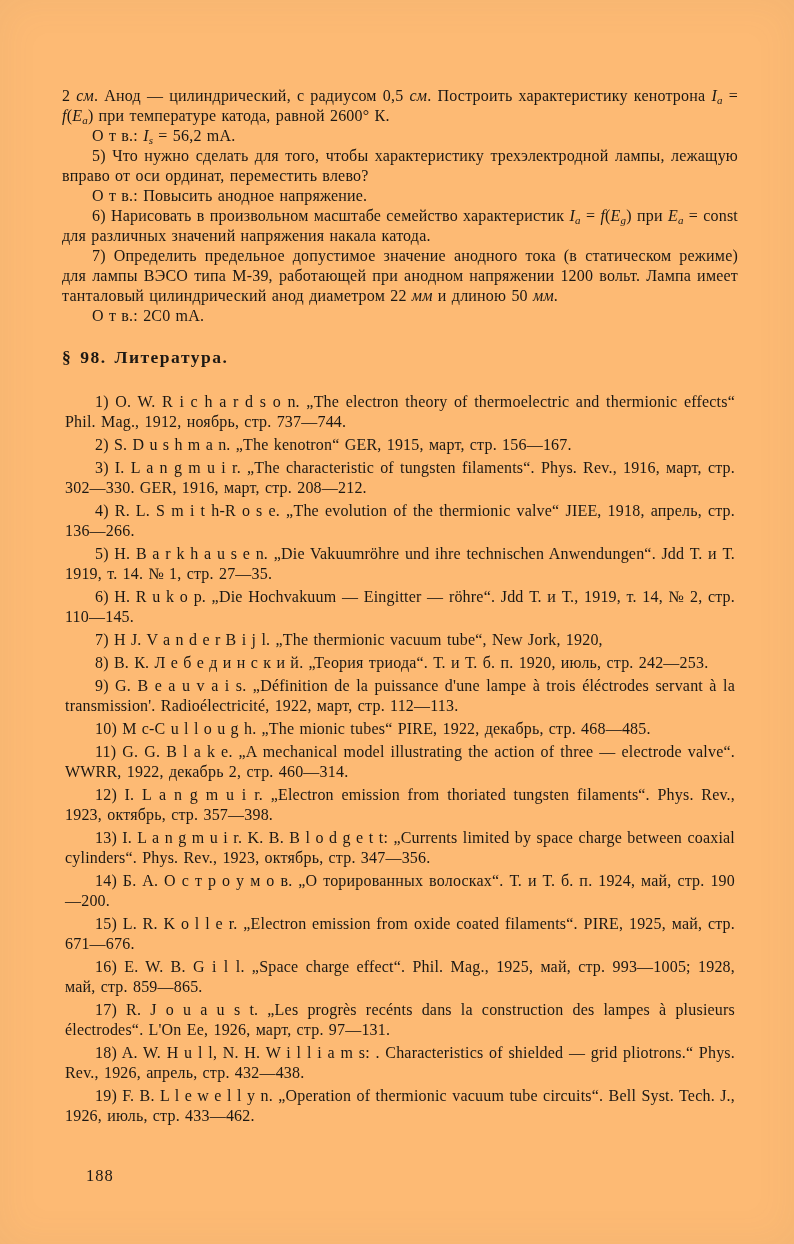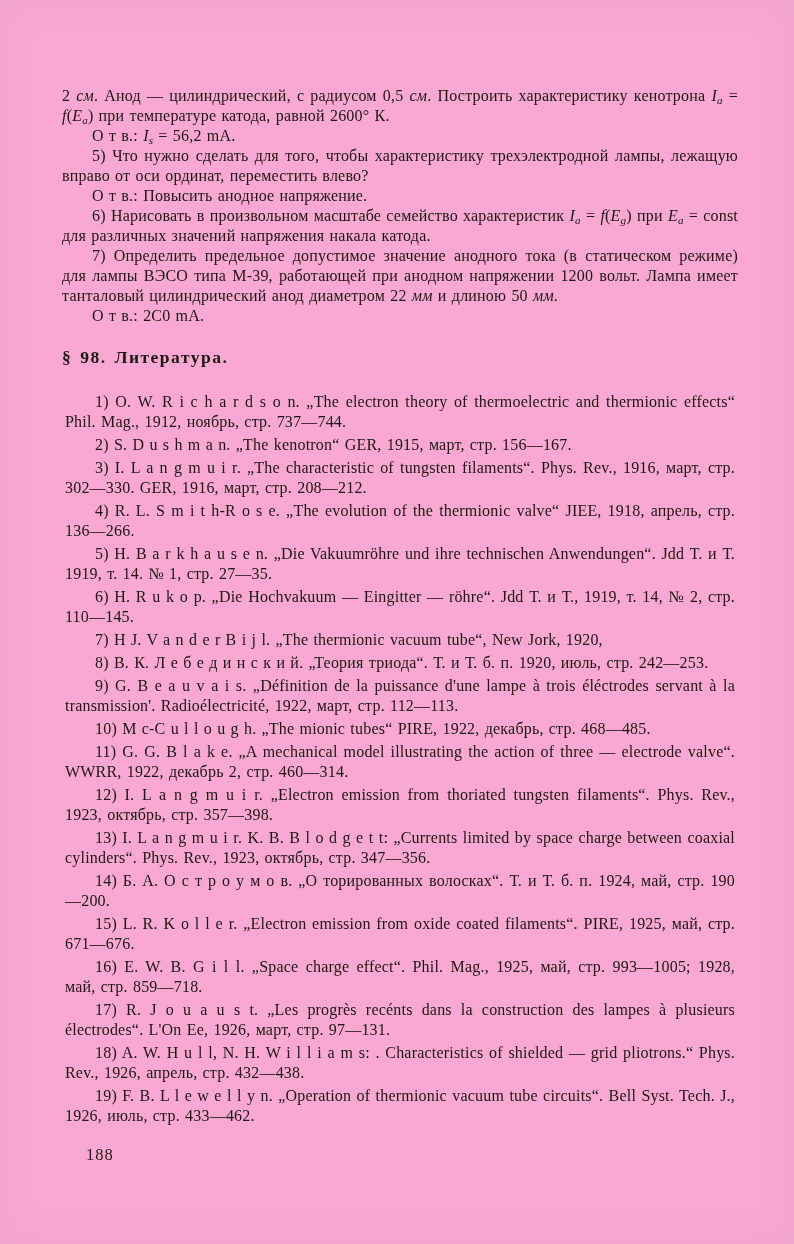--- a/index.html
+++ b/index.html
@@ -5,21 +5,21 @@
   html, body {
     margin: 0;
     padding: 0;
     background: #eceae3;
   }
   .page {
     position: relative;
     width: 794px;
     height: 1244px;
     margin: 0 auto;
-    background: #f9a8d4;
+    background: #fdba74;
     color: #1c1813;
     font-family: "Liberation Serif", "DejaVu Serif", serif;
     overflow: hidden;
     box-shadow: inset 0 0 40px rgba(120,110,90,0.08);
   }
   .content {
     position: absolute;
     left: 62px;
     top: 86px;
     width: 676px;
@@ -49,21 +49,21 @@
     line-height: 22px;
     font-weight: bold;
     text-align: left;
     letter-spacing: 1.5px;
     word-spacing: 2px;
   }
   .references .para {
     margin: 3px;
   }
   .page-number {
-    margin: 19px 0 0 24px;
+    margin: 40px 0 0 24px;
     font-size: 16.5px;
     line-height: 20px;
     text-align: left;
     letter-spacing: 1px;
   }
 </style>
 </head>
 <body>
 
 <div class="page">
@@ -90,21 +90,21 @@
         <p class="para ind">6) H. R u k o p.  „Die Hochvakuum — Eingitter — röhre“.  Jdd Т. и Т.,  1919, т. 14, № 2, стр. 110—145.</p>
         <p class="para ind">7) H  J. V a n  d e r  B i j l.  „The thermionic vacuum tube“,  New  Jork,  1920,</p>
         <p class="para ind">8) В.  К.  Л е б е д и н с к и й.  „Теория триода“. Т. и Т. б. п.  1920,  июль, стр. 242—253.</p>
         <p class="para ind">9) G. B e a u v a i s.  „Définition  de la  puissance  d'une  lampe  à  trois  éléctrodes servant à la transmission'. Radioélectricité, 1922, март, стр. 112—113.</p>
         <p class="para ind">10) M c-C u l l o u g h.  „The mionic tubes“ PIRE, 1922, декабрь, стр. 468—485.</p>
         <p class="para ind">11) G. G. B l a k e.  „A  mechanical  model  illustrating  the  action  of  three — electrode valve“. WWRR, 1922, декабрь 2, стр. 460—314.</p>
         <p class="para ind">12) I. L a n g m u i r.  „Electron  emission  from  thoriated  tungsten  filaments“. Phys. Rev., 1923, октябрь, стр. 357—398.</p>
         <p class="para ind">13) I. L a n g m u i r.  K. B. B l o d g e t t:  „Currents  limited  by  space  charge between coaxial cylinders“. Phys. Rev., 1923, октябрь, стр. 347—356.</p>
         <p class="para ind">14) Б.  А.  О с т р о у м о в.  „О торированных волосках“.  Т. и Т. б. п.  1924, май, стр. 190—200.</p>
         <p class="para ind">15) L. R. K o l l e r.  „Electron  emission  from  oxide  coated  filaments“.  PIRE, 1925, май, стр. 671—676.</p>
-        <p class="para ind">16) E. W. B. G i l l.  „Space  charge  effect“.  Phil.  Mag.,  1925,  май,  стр. 993—1005; 1928, май, стр. 859—718.</p>
+        <p class="para ind">16) E. W. B. G i l l.  „Space  charge  effect“.  Phil.  Mag.,  1925,  май,  стр. 993—1005; 1928, май, стр. 859—865.</p>
         <p class="para ind">17) R. J o u a u s t.  „Les progrès recénts dans la  construction  des lampes à plusieurs électrodes“. L'On Ee, 1926, март, стр. 97—131.</p>
         <p class="para ind">18) A. W. H u l l,  N.  H.  W i l l i a m s:  . Characteristics  of  shielded — grid pliotrons.“ Phys. Rev., 1926, апрель, стр. 432—438.</p>
         <p class="para ind">19) F. B. L l e w e l l y n.  „Operation  of  thermionic  vacuum  tube  circuits“. Bell Syst. Tech. J., 1926, июль, стр. 433—462.</p>
       </div>
 
     <div class="page-number">188</div>
 
   </div>
 </div>
 

